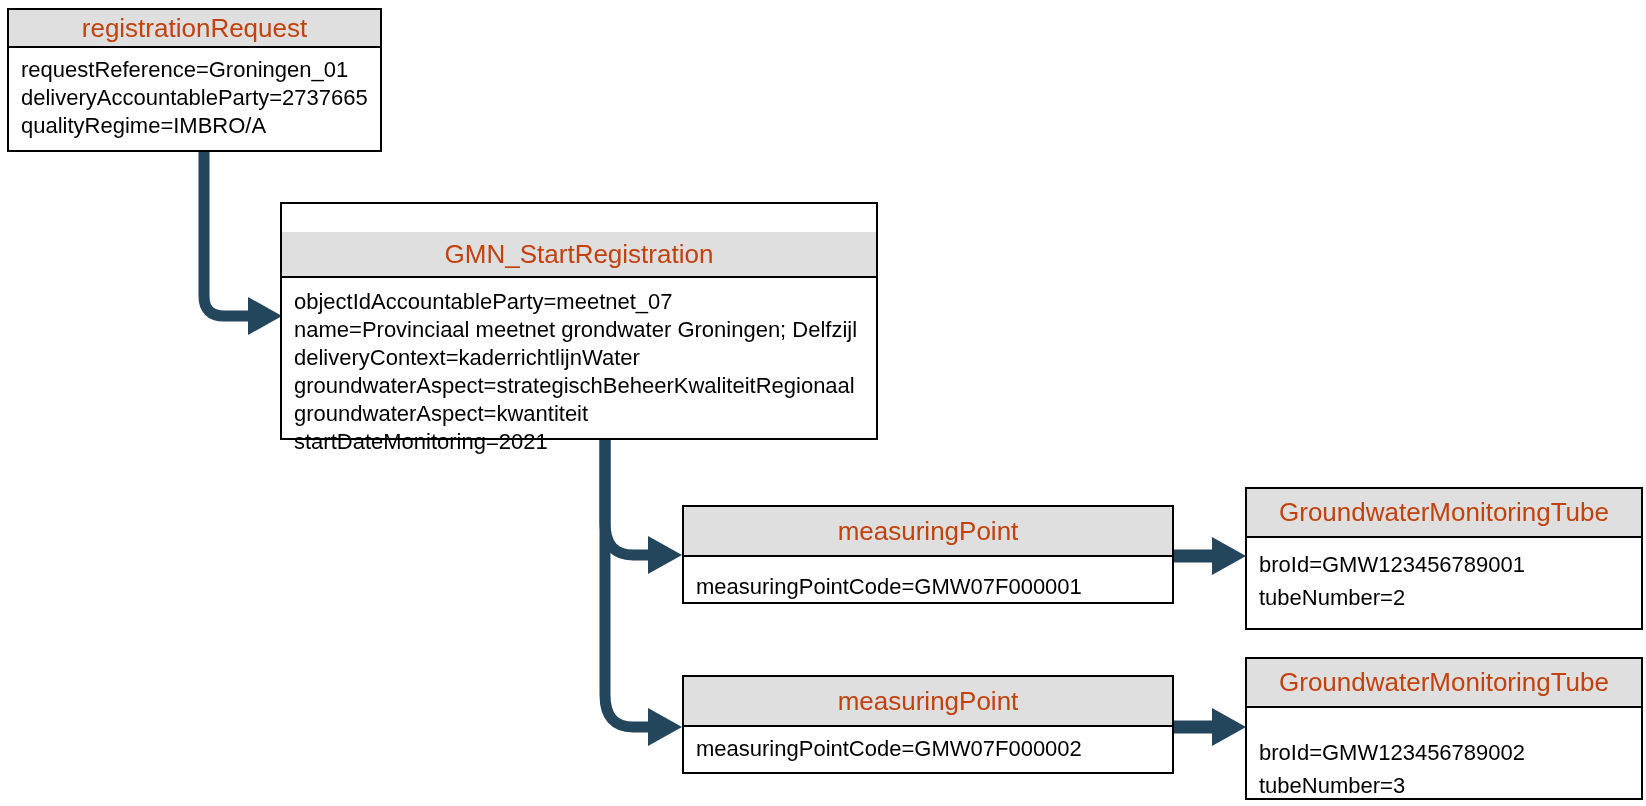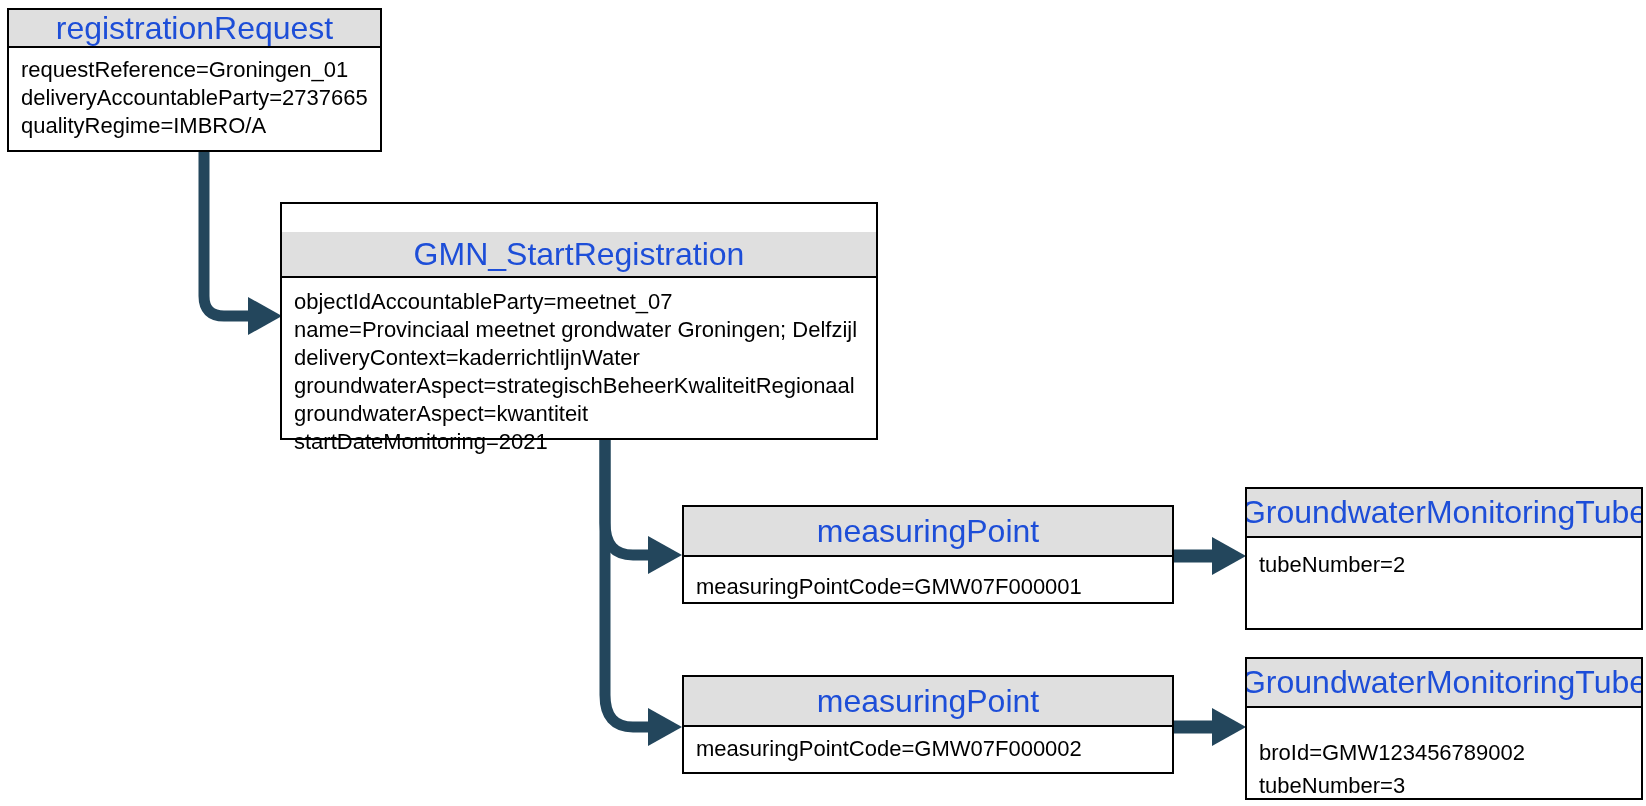--- a/index.html
+++ b/index.html
@@ -26,22 +26,22 @@
     border: 2px solid #000000;
     box-sizing: border-box;
     z-index: 2;
   }
   .box-header {
     background: #dfdfdf;
     border-bottom: 2px solid #000000;
     display: flex;
     align-items: center;
     justify-content: center;
-    font-size: 32px;
-    color: #1d4ed8;
+    font-size: 26px;
+    color: #c2410c;
     box-sizing: border-box;
     overflow: hidden;
     white-space: nowrap;
   }
   .box-body {
     box-sizing: border-box;
     padding: 6px 12px 0 12px;
     overflow: hidden;
   }
   .attr-line {
@@ -129,20 +129,21 @@
   <div id="box-c" class="uml-box">
     <div class="box-header" style="background: rgb(223, 223, 223);">measuringPoint</div>
     <div class="box-body">
       <div class="attr-line">measuringPointCode=GMW07F000001</div>
     </div>
   </div>
 
   <div id="box-d" class="uml-box">
     <div class="box-header" style="background: rgb(223, 223, 223);">GroundwaterMonitoringTube</div>
     <div class="box-body">
+      <div class="attr-line">broId=GMW123456789001</div>
       <div class="attr-line">tubeNumber=2</div>
     </div>
   </div>
 
   <div id="box-e" class="uml-box">
     <div class="box-header" style="background: rgb(223, 223, 223);">measuringPoint</div>
     <div class="box-body">
       <div class="attr-line">measuringPointCode=GMW07F000002</div>
     </div>
   </div>

